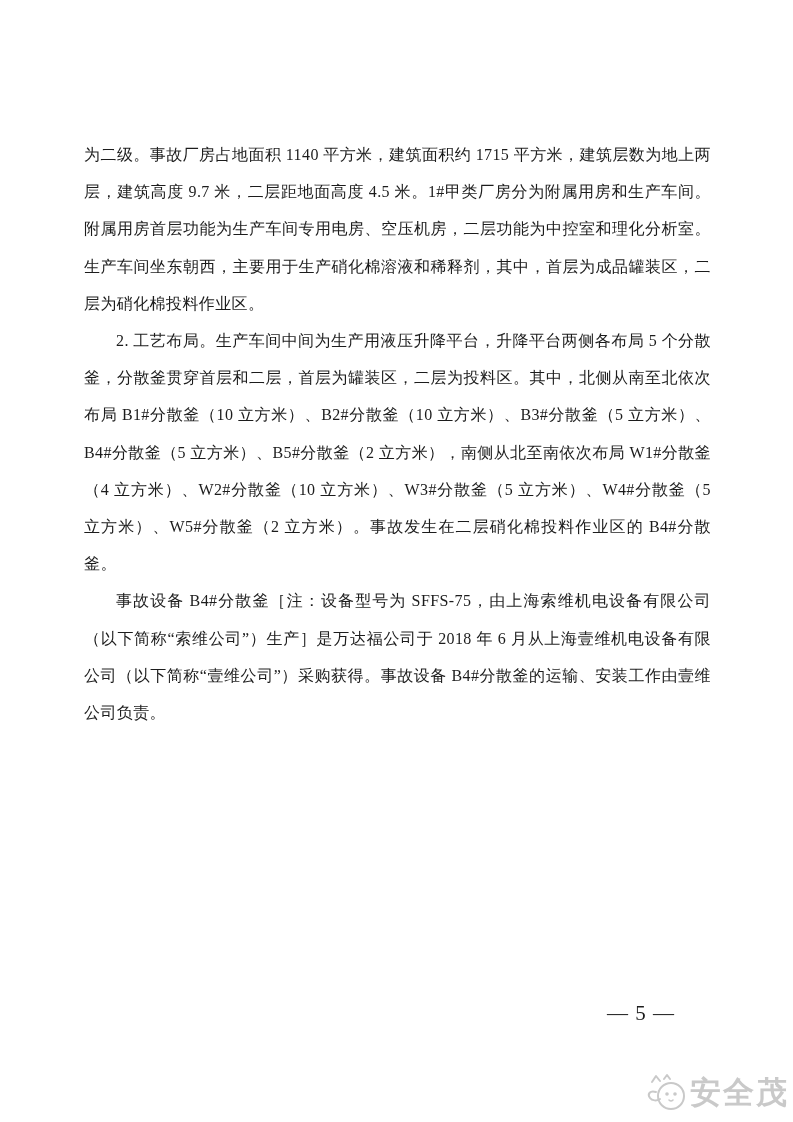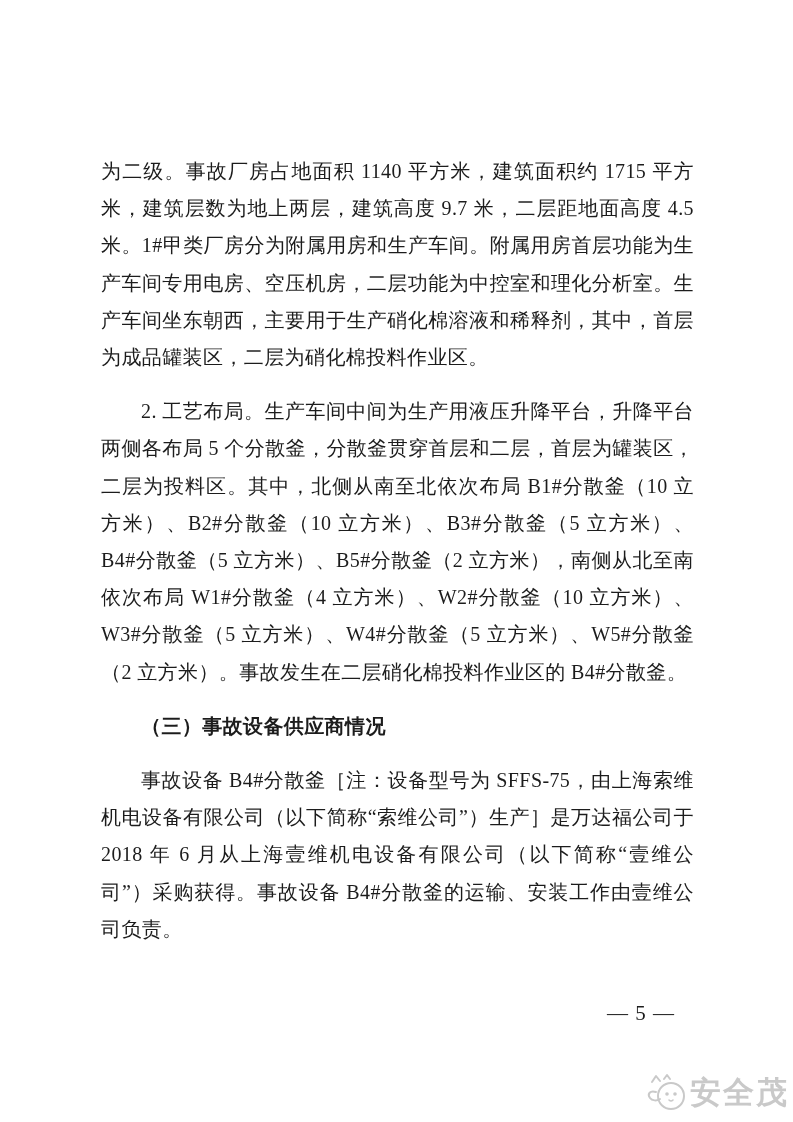--- a/index.html
+++ b/index.html
@@ -15,22 +15,22 @@
     position: absolute; inset: 0;
     background: #ffffff;
   }
   .content {
     position: absolute;
     left: 84px; top: 136px;
     width: 627px;
     color: #1c1c1c;
   }
   .content p {
-    margin: 17px;
-    font-size: 20px;
+    margin: 0;
+    font-size: 16px;
     line-height: 37.2px;
     text-align: justify;
     letter-spacing: 0.4px;
   }
   .indent { text-indent: 2em; }
   .heading { font-weight: bold; }
   .page-number {
     position: absolute;
     top: 1001px; left: 607px;
     width: 80px;
@@ -55,21 +55,20 @@
   .mascot { display: block; }
 </style>
 </head>
 <body>
 
 <div class="page">
 
   <div class="content">
     <p>为二级。事故厂房占地面积 1140 平方米，建筑面积约 1715 平方米，建筑层数为地上两层，建筑高度 9.7 米，二层距地面高度 4.5 米。1#甲类厂房分为附属用房和生产车间。附属用房首层功能为生产车间专用电房、空压机房，二层功能为中控室和理化分析室。生产车间坐东朝西，主要用于生产硝化棉溶液和稀释剂，其中，首层为成品罐装区，二层为硝化棉投料作业区。</p>
     <p class="indent">2. 工艺布局。生产车间中间为生产用液压升降平台，升降平台两侧各布局 5 个分散釜，分散釜贯穿首层和二层，首层为罐装区，二层为投料区。其中，北侧从南至北依次布局 B1#分散釜（10 立方米）、B2#分散釜（10 立方米）、B3#分散釜（5 立方米）、B4#分散釜（5 立方米）、B5#分散釜（2 立方米），南侧从北至南依次布局 W1#分散釜（4 立方米）、W2#分散釜（10 立方米）、W3#分散釜（5 立方米）、W4#分散釜（5 立方米）、W5#分散釜（2 立方米）。事故发生在二层硝化棉投料作业区的 B4#分散釜。</p>
-    <p class="indent heading">（三）事故设备供应商情况</p>
     <p class="indent">事故设备 B4#分散釜［注：设备型号为 SFFS-75，由上海索维机电设备有限公司（以下简称“索维公司”）生产］是万达福公司于 2018 年 6 月从上海壹维机电设备有限公司（以下简称“壹维公司”）采购获得。事故设备 B4#分散釜的运输、安装工作由壹维公司负责。</p>
   </div>
 
   <div class="page-number">— 5 —</div>
 
   <div class="watermark">
     <span>
       <svg class="mascot" width="46" height="42" viewBox="0 0 46 42">
         <g fill="none" stroke="#c9c9c9" stroke-width="2" stroke-linecap="round" stroke-linejoin="round">
           <path d="M8 10 L12 4 L16 9"></path>

